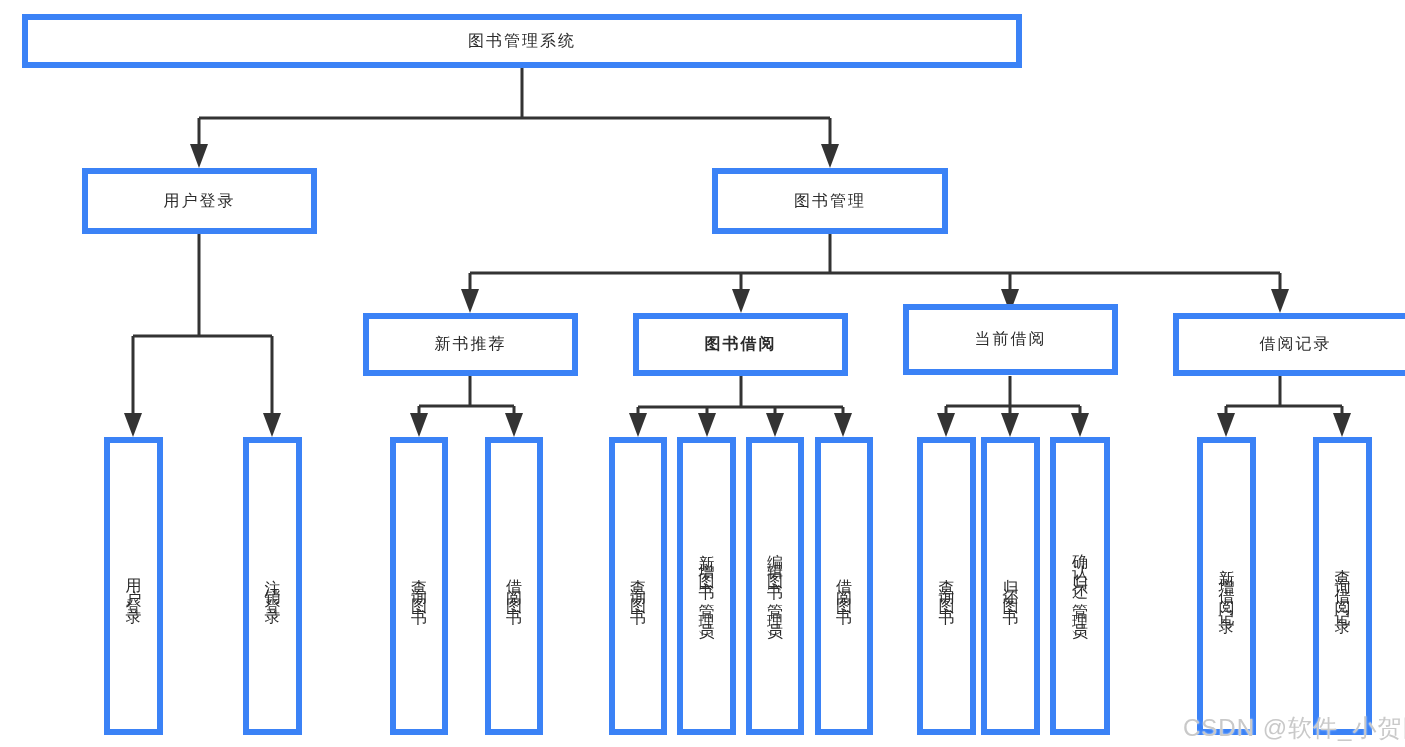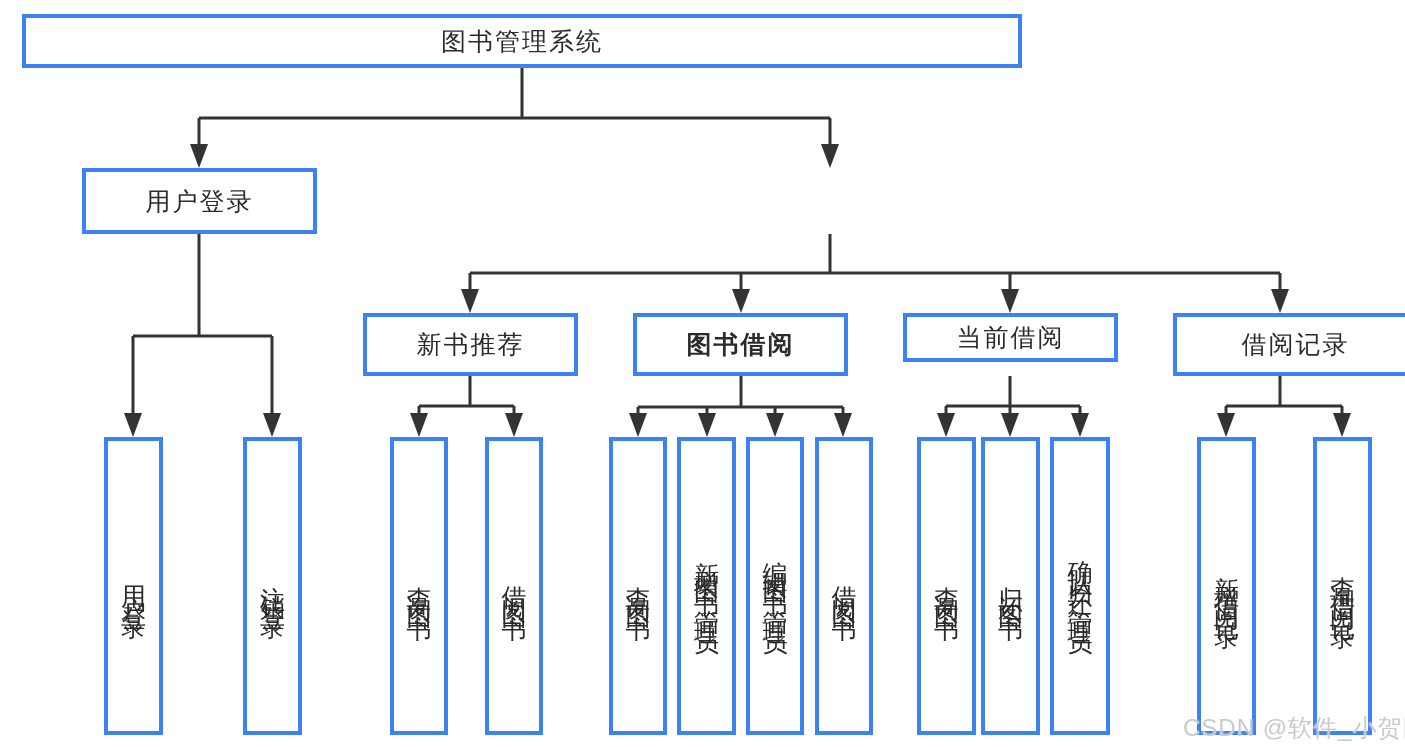--- a/index.html
+++ b/index.html
@@ -6,23 +6,23 @@
   #stage{
     position:relative;
     width:1405px;height:747px;
     background:#ffffff;
     font-family:"Liberation Sans","DejaVu Sans",sans-serif;
     overflow:hidden;
   }
   #connectors{position:absolute;left:0;top:0;z-index:0;}
   .h-node,.v-node{
     position:absolute;box-sizing:border-box;z-index:2;
-    background:#ffffff;border:4px solid #3b82f6;
+    background:#ffffff;border:6px solid #3b82f6;
     display:flex;align-items:center;justify-content:center;
-    color:#2b2b2b;font-size:25px;
+    color:#2b2b2b;font-size:16px;
   }
   .h-node{letter-spacing:2px;white-space:nowrap;}
   .v-node{overflow:hidden;}
   .v-node .vtxt{
     writing-mode:vertical-rl;text-orientation:mixed;
     letter-spacing:10px;line-height:1.0;white-space:nowrap;
   }
   #watermark{
     position:absolute;z-index:6;
     left:1183px;top:712px;width:222px;
@@ -74,24 +74,25 @@
       <polygon points="1001,413 1019,413 1010,437"></polygon>
       <polygon points="1071,413 1089,413 1080,437"></polygon>
       <polygon points="1217,413 1235,413 1226,437"></polygon>
       <polygon points="1333,413 1351,413 1342,437"></polygon>
     </g>
   </svg>
 
   <div class="h-node" style="left:22px;top:14px;width:1000px;height:54px;">图书管理系统</div>
 
   <div class="h-node" style="left:82px;top:168px;width:235px;height:66px;">用户登录</div>
+  <div class="h-node" style="left:712px;top:168px;width:236px;height:66px;">图书管理</div>
 
   <div class="h-node" style="left:363px;top:313px;width:215px;height:63px;text-align:right;">新书推荐</div>
   <div class="h-node" style="left:633px;top:313px;width:215px;height:63px;font-weight:bold;">图书借阅</div>
-  <div class="h-node" style="left:903px;top:313px;width:215px;height:49px;">当前借阅</div>
+  <div class="h-node" style="left:903px;top:304px;width:215px;height:71px;">当前借阅</div>
   <div class="h-node" style="left:1173px;top:313px;width:245px;height:63px;">借阅记录</div>
 
   <div class="v-node" style="left:104px;top:437px;width:59px;height:298px;">
     <span class="vtxt">用户登录</span>
   </div>
   <div class="v-node" style="left:243px;top:437px;width:59px;height:298px;">
     <span class="vtxt">注销登录</span>
   </div>
 
   <div class="v-node" style="left:390px;top:437px;width:58px;height:298px;">

